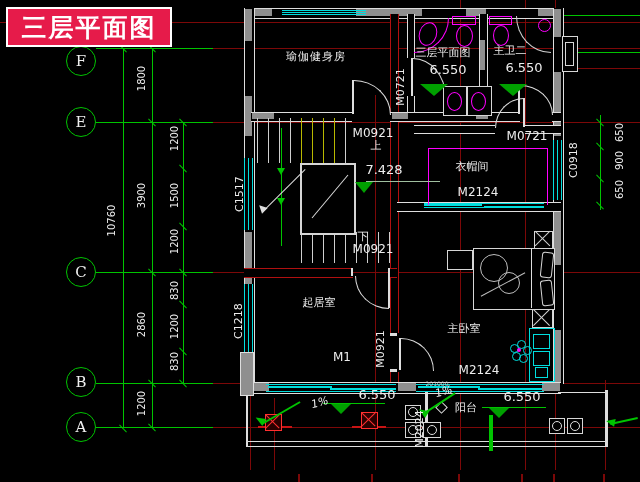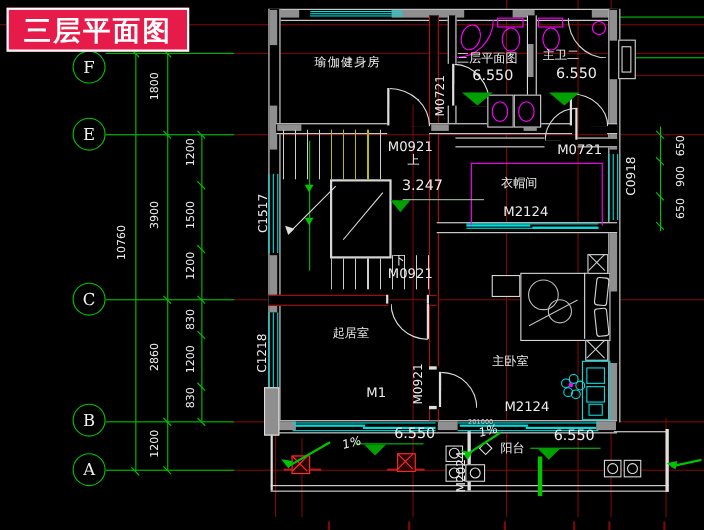--- a/index.html
+++ b/index.html
@@ -316,21 +316,21 @@
   <div class="t" style="left:276px;top:51px;width:80px;font-size:11px;letter-spacing:1px">瑜伽健身房</div>
   <div class="t" style="left:414px;top:47px;width:58px;font-size:11px">三层平面图</div>
   <div class="t" style="left:486px;top:45px;width:48px;font-size:11px">主卫二</div>
   <div class="t" style="left:448px;top:161px;width:48px;font-size:11px">衣帽间</div>
   <div class="t" style="left:295px;top:297px;width:48px;font-size:11px">起居室</div>
   <div class="t" style="left:440px;top:323px;width:48px;font-size:11px">主卧室</div>
   <div class="t" style="left:450px;top:402px;width:32px;font-size:11px">阳台</div>
 
   <div class="t" style="left:422px;top:63px;width:52px;font-size:13px">6.550</div>
   <div class="t" style="left:497px;top:61px;width:54px;font-size:13px">6.550</div>
-  <div class="t" style="left:360px;top:163px;width:48px;font-size:13px">3.247</div>
+  <div class="t" style="left:360px;top:163px;width:48px;font-size:13px">7.428</div>
   <div class="t" style="left:349px;top:388px;width:56px;font-size:13px">6.550</div>
   <div class="t" style="left:495px;top:390px;width:54px;font-size:13px">6.550</div>
   <div class="t" style="left:368px;top:140px;width:16px;font-size:11px">上</div>
   <div class="t" style="left:355px;top:231px;width:16px;font-size:11px">下</div>
   <div class="t" style="left:308px;top:397px;width:24px;font-size:11px;font-style:italic;transform:rotate(-15deg)">1%</div>
   <div class="t" style="left:432px;top:386px;width:24px;font-size:11px;font-style:italic;transform:rotate(-15deg)">1%</div>
   <div class="t" style="left:420px;top:381px;width:34px;font-size:6px;color:#c8c8c8">201000</div>
 
   <div class="banner">
     <span>三层平面图</span>

